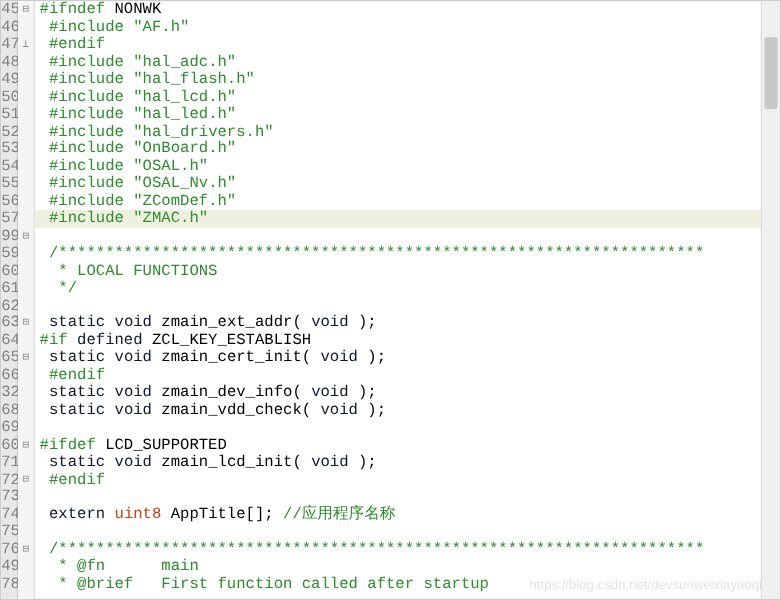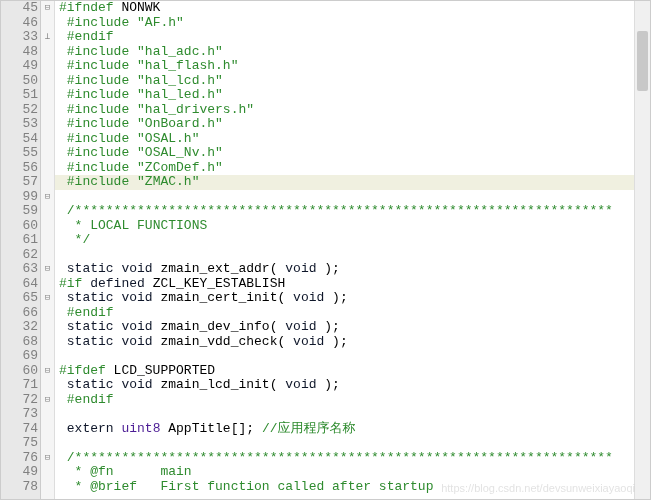--- a/index.html
+++ b/index.html
@@ -1,41 +1,41 @@
 <!DOCTYPE html>
 <html><head>
 <meta charset="utf-8">
 <style>
 *{margin:0;padding:0;box-sizing:border-box}
 body{font-family:Consolas,"Courier New",monospace;font-size:13px;background:#fff;width:651px;height:500px;overflow:hidden;position:relative}
 .editor{display:flex;border:1px solid #ccc;height:500px}
-.gutter{background:#e8e8e8;width:40px;text-align:right;padding-right:2px;color:#808080;user-select:none;font-size:13px;line-height:14.5px;border-right:1px solid #ccc}
+.gutter{background:#e8e8e8;width:14px;text-align:right;padding-right:2px;color:#808080;user-select:none;font-size:13px;line-height:14.5px;border-right:1px solid #ccc}
 .fold{width:14px;background:#f5f5f5;border-right:1px solid #ddd;line-height:14.5px;font-size:9px;color:#888;text-align:center;user-select:none}
 .fold div{height:14.5px}
 .code{flex:1;padding-left:4px;line-height:14.5px;white-space:pre;overflow:hidden;position:relative}
 .hl{position:absolute;left:0;right:0;height:14.5px;background:#f0f0e0;z-index:-1}
 .ln{display:block;height:14.5px}
 .prep{color:#2e8b2e}
 .str{color:#2e8b2e}
 .kw{color:#0f172a}
 .id{color:#000}
 .cm{color:#2e8b2e}
-.tp{color:#4c1d95}
+.tp{color:#c2410c}
 .wm{position:absolute;right:16px;bottom:6px;font-size:11px;color:rgba(150,150,150,.28);font-family:Arial}
 .sbar{position:absolute;right:1px;top:1px;bottom:1px;width:16px;background:#f0f0f0;border-left:1px solid #ddd}
 .sbar .th{position:absolute;left:2px;right:2px;top:30px;height:60px;background:#c8c8c8;border-radius:2px}
 </style>
 </head>
 <body>
 
 <div class="editor">
   <div class="gutter" id="gutter">
       <div class="ln">45</div>
       <div class="ln">46</div>
-      <div class="ln">33</div>
+      <div class="ln">47</div>
       <div class="ln">48</div>
       <div class="ln">49</div>
       <div class="ln">50</div>
       <div class="ln">51</div>
       <div class="ln">52</div>
       <div class="ln">53</div>
       <div class="ln">54</div>
       <div class="ln">55</div>
       <div class="ln">56</div>
       <div class="ln">57</div>

